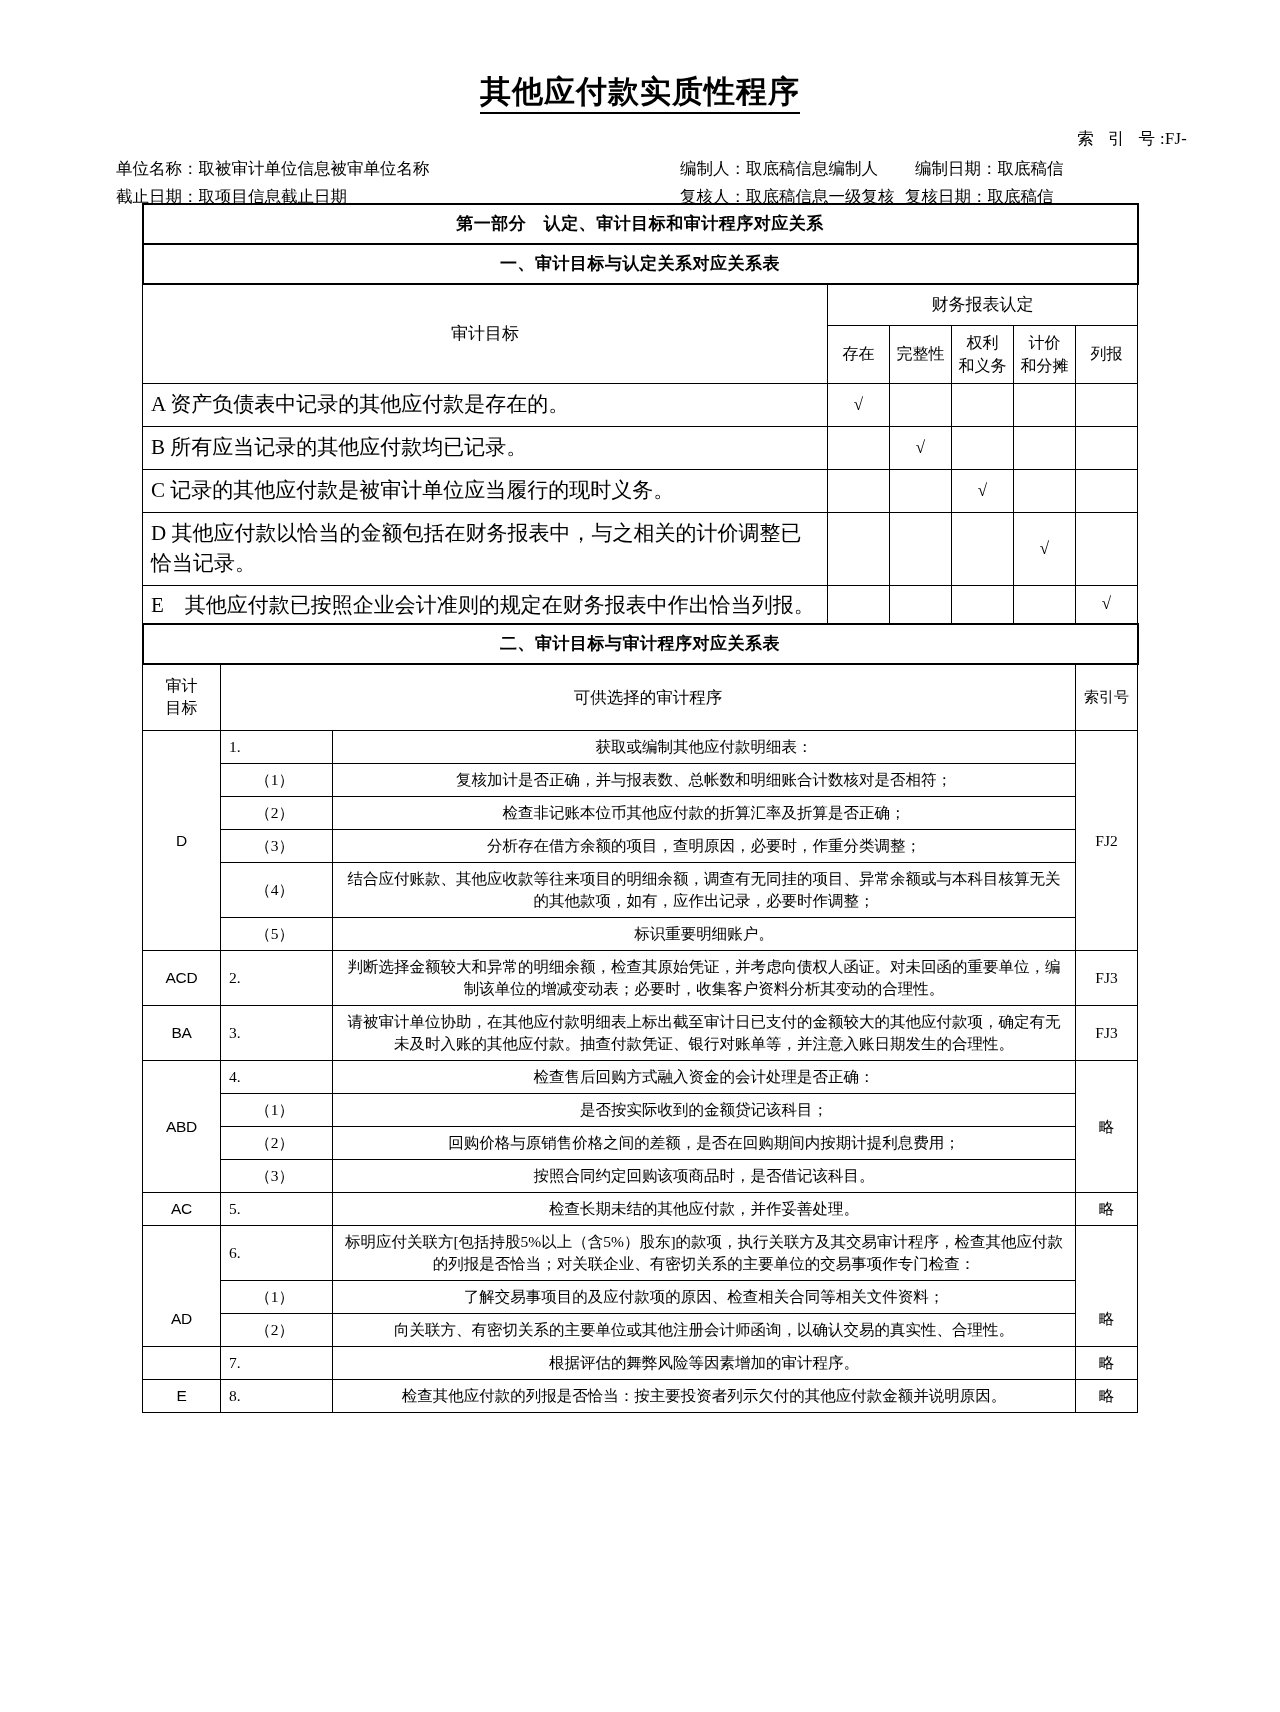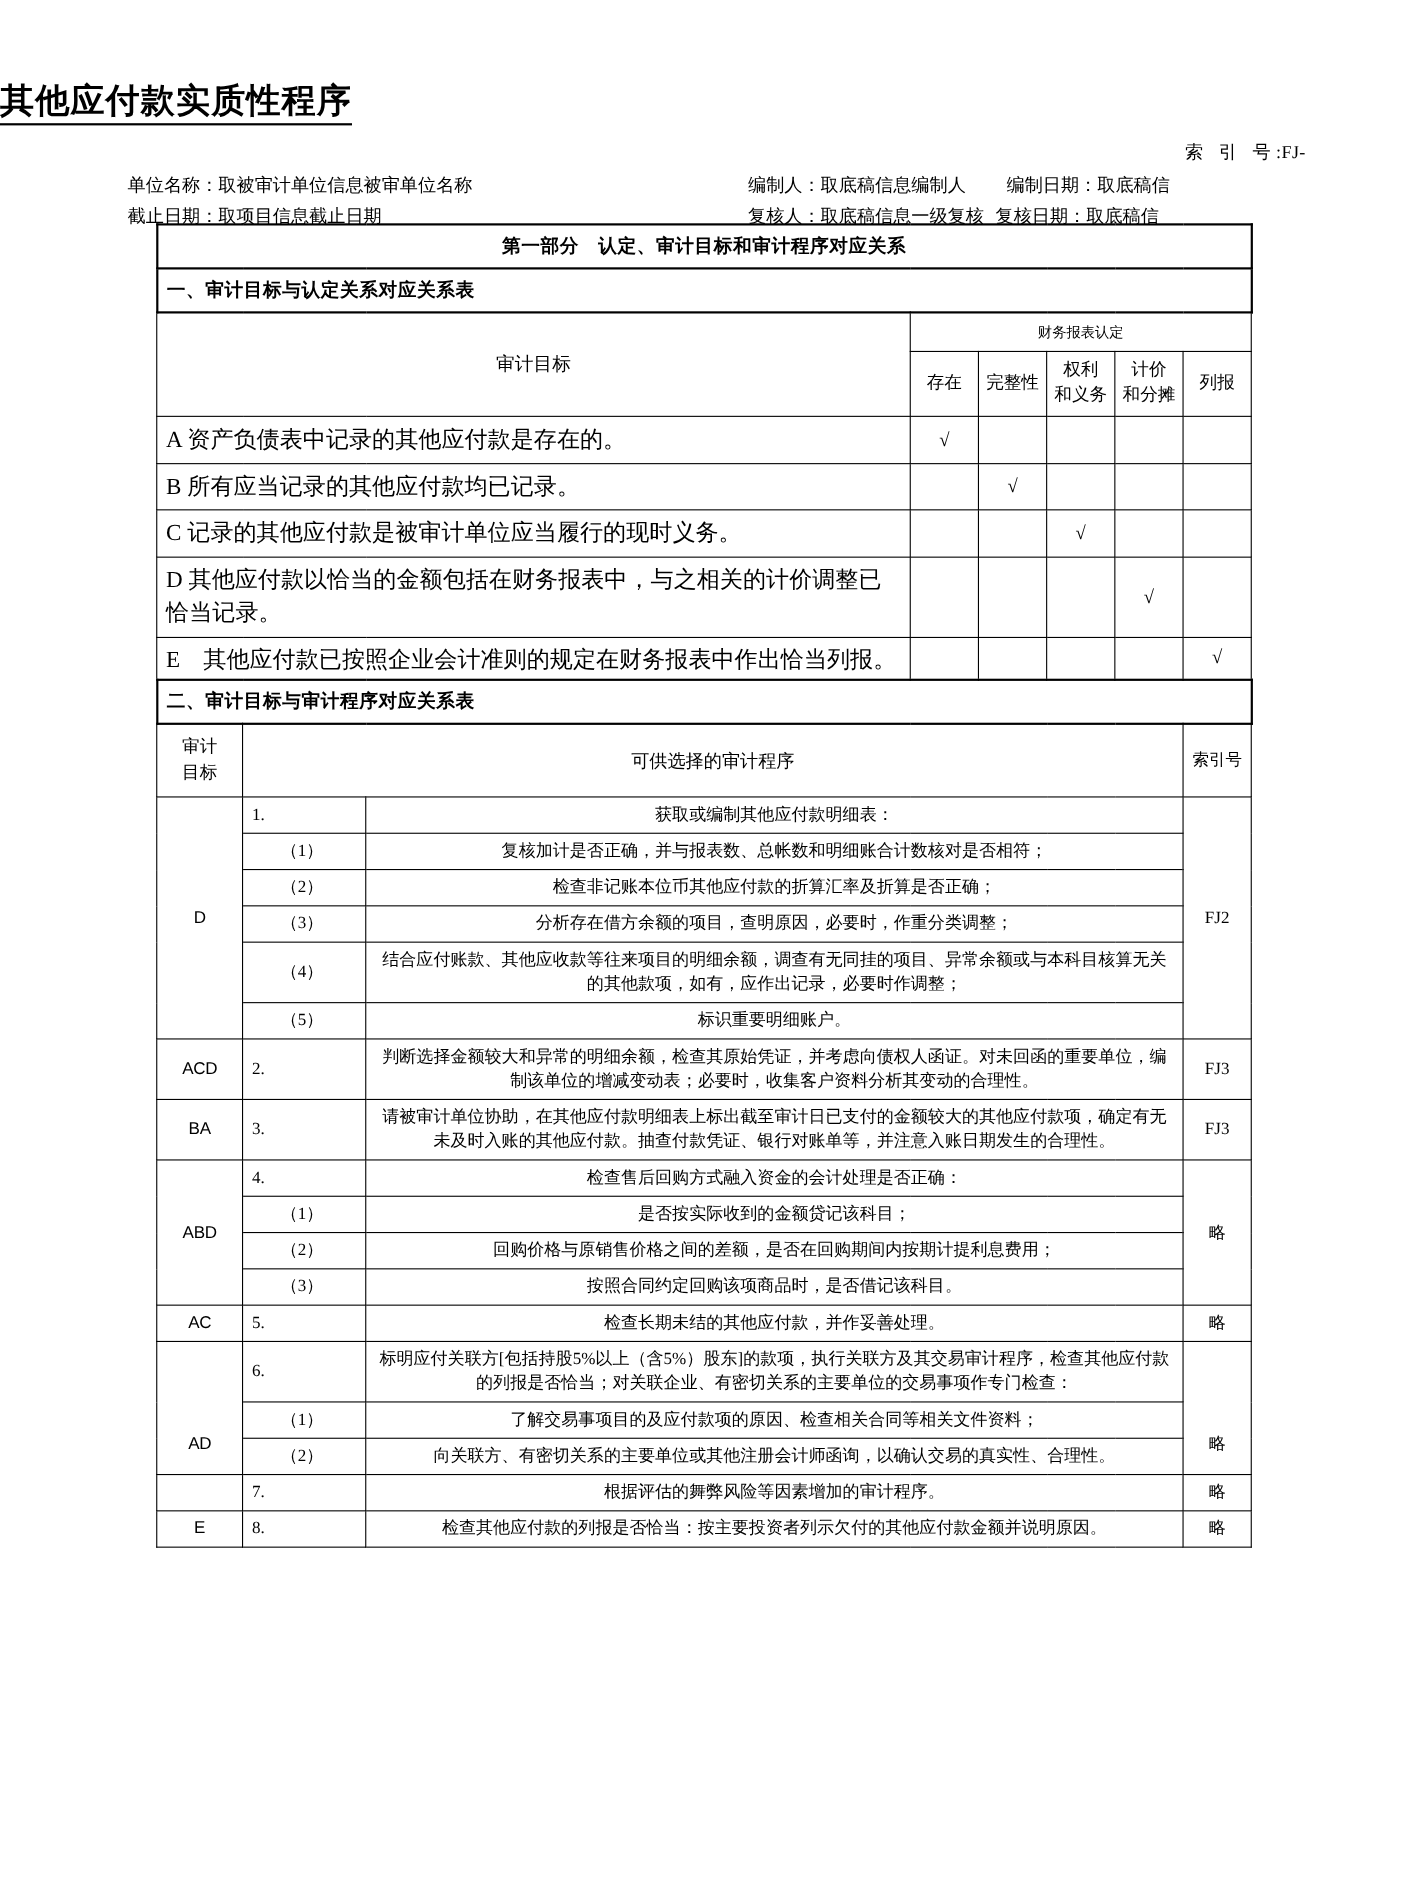--- a/index.html
+++ b/index.html
@@ -19,20 +19,21 @@
   .page {
     position: relative;
     width: 1280px;
     height: 1712px;
     box-sizing: border-box;
     padding: 0;
   }
 
   
   .title-wrap {
+    text-align: center;
     padding-top: 74px;
   }
   .doc-title {
     display: inline-block;
     font-size: 31px;
     font-weight: bold;
     letter-spacing: 1px;
     border-bottom: 2px solid #000;
     padding-bottom: 2px;
     line-height: 1.15;
@@ -107,40 +108,40 @@
   .bold-box { border: 2px solid #000 !important; }
 
   .band-center {
     text-align: center;
     font-weight: bold;
     font-size: 17px;
     padding: 7px 4px !important;
     letter-spacing: 0.5px;
   }
   .band-left {
-    text-align: left;
+    text-align: center;
     font-weight: bold;
     font-size: 17px;
     padding: 7px 8px !important;
     letter-spacing: 0.5px;
   }
   .obj-cell {
     text-align: center;
     font-size: 17px;
     padding: 16px 6px !important;
   }
   .assert-head {
     text-align: center;
     font-size: 16px;
     line-height: 1.2;
     padding: 6px 2px !important;
   }
   .fin-head {
     text-align: center;
-    font-size: 13px;
+    font-size: 17px;
     padding: 8px 2px !important;
   }
   .obj-row-text {
     text-align: left;
     font-size: 21px;
     padding: 6px 6px 6px 8px !important;
     line-height: 1.45;
   }
   .tick {
     text-align: center;

